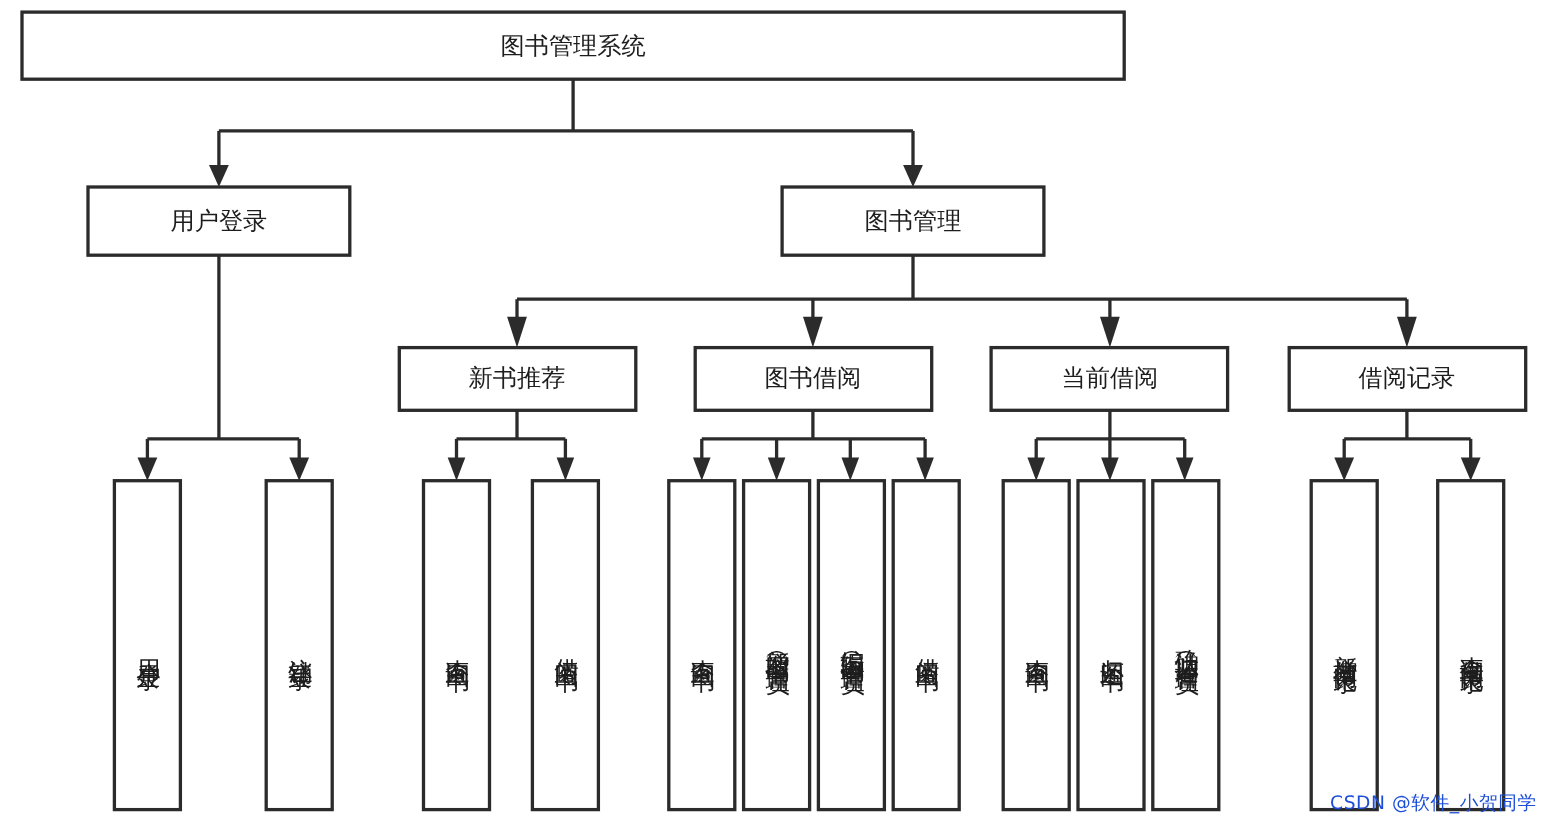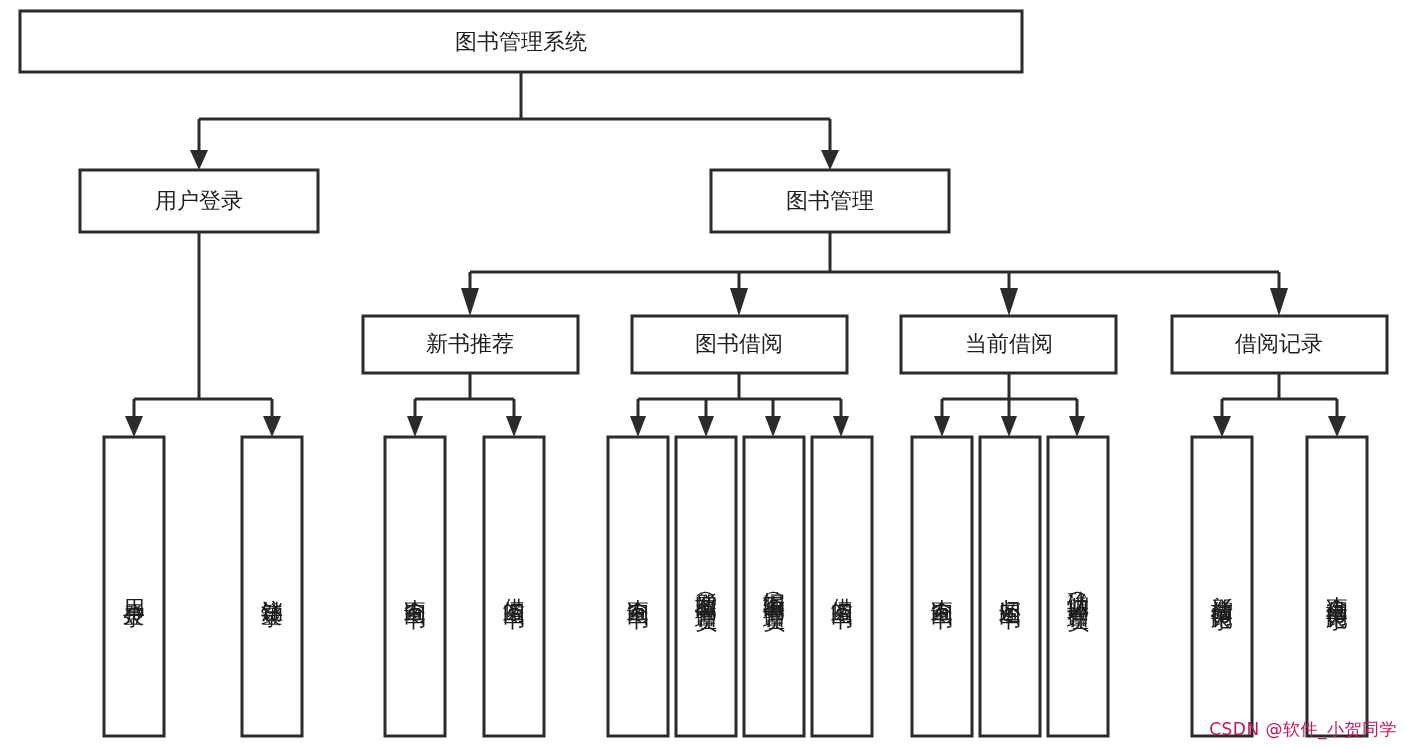--- a/index.html
+++ b/index.html
@@ -64,21 +64,21 @@
     text-align: center;
     white-space: nowrap;
     pointer-events: none;
   }
   #watermark {
     position: absolute;
     right: 8px;
     bottom: 6px;
     font-family: "DejaVu Sans", "Liberation Sans", sans-serif;
     font-size: 17px;
-    color: #be185d;
+    color: #1d4ed8;
     white-space: nowrap;
     letter-spacing: 0.5px;
   }
 </style>
 </head>
 <body>
 
 <div id="diagram-root">
 
   <svg id="flow-svg" viewBox="0 0 1405 747">

